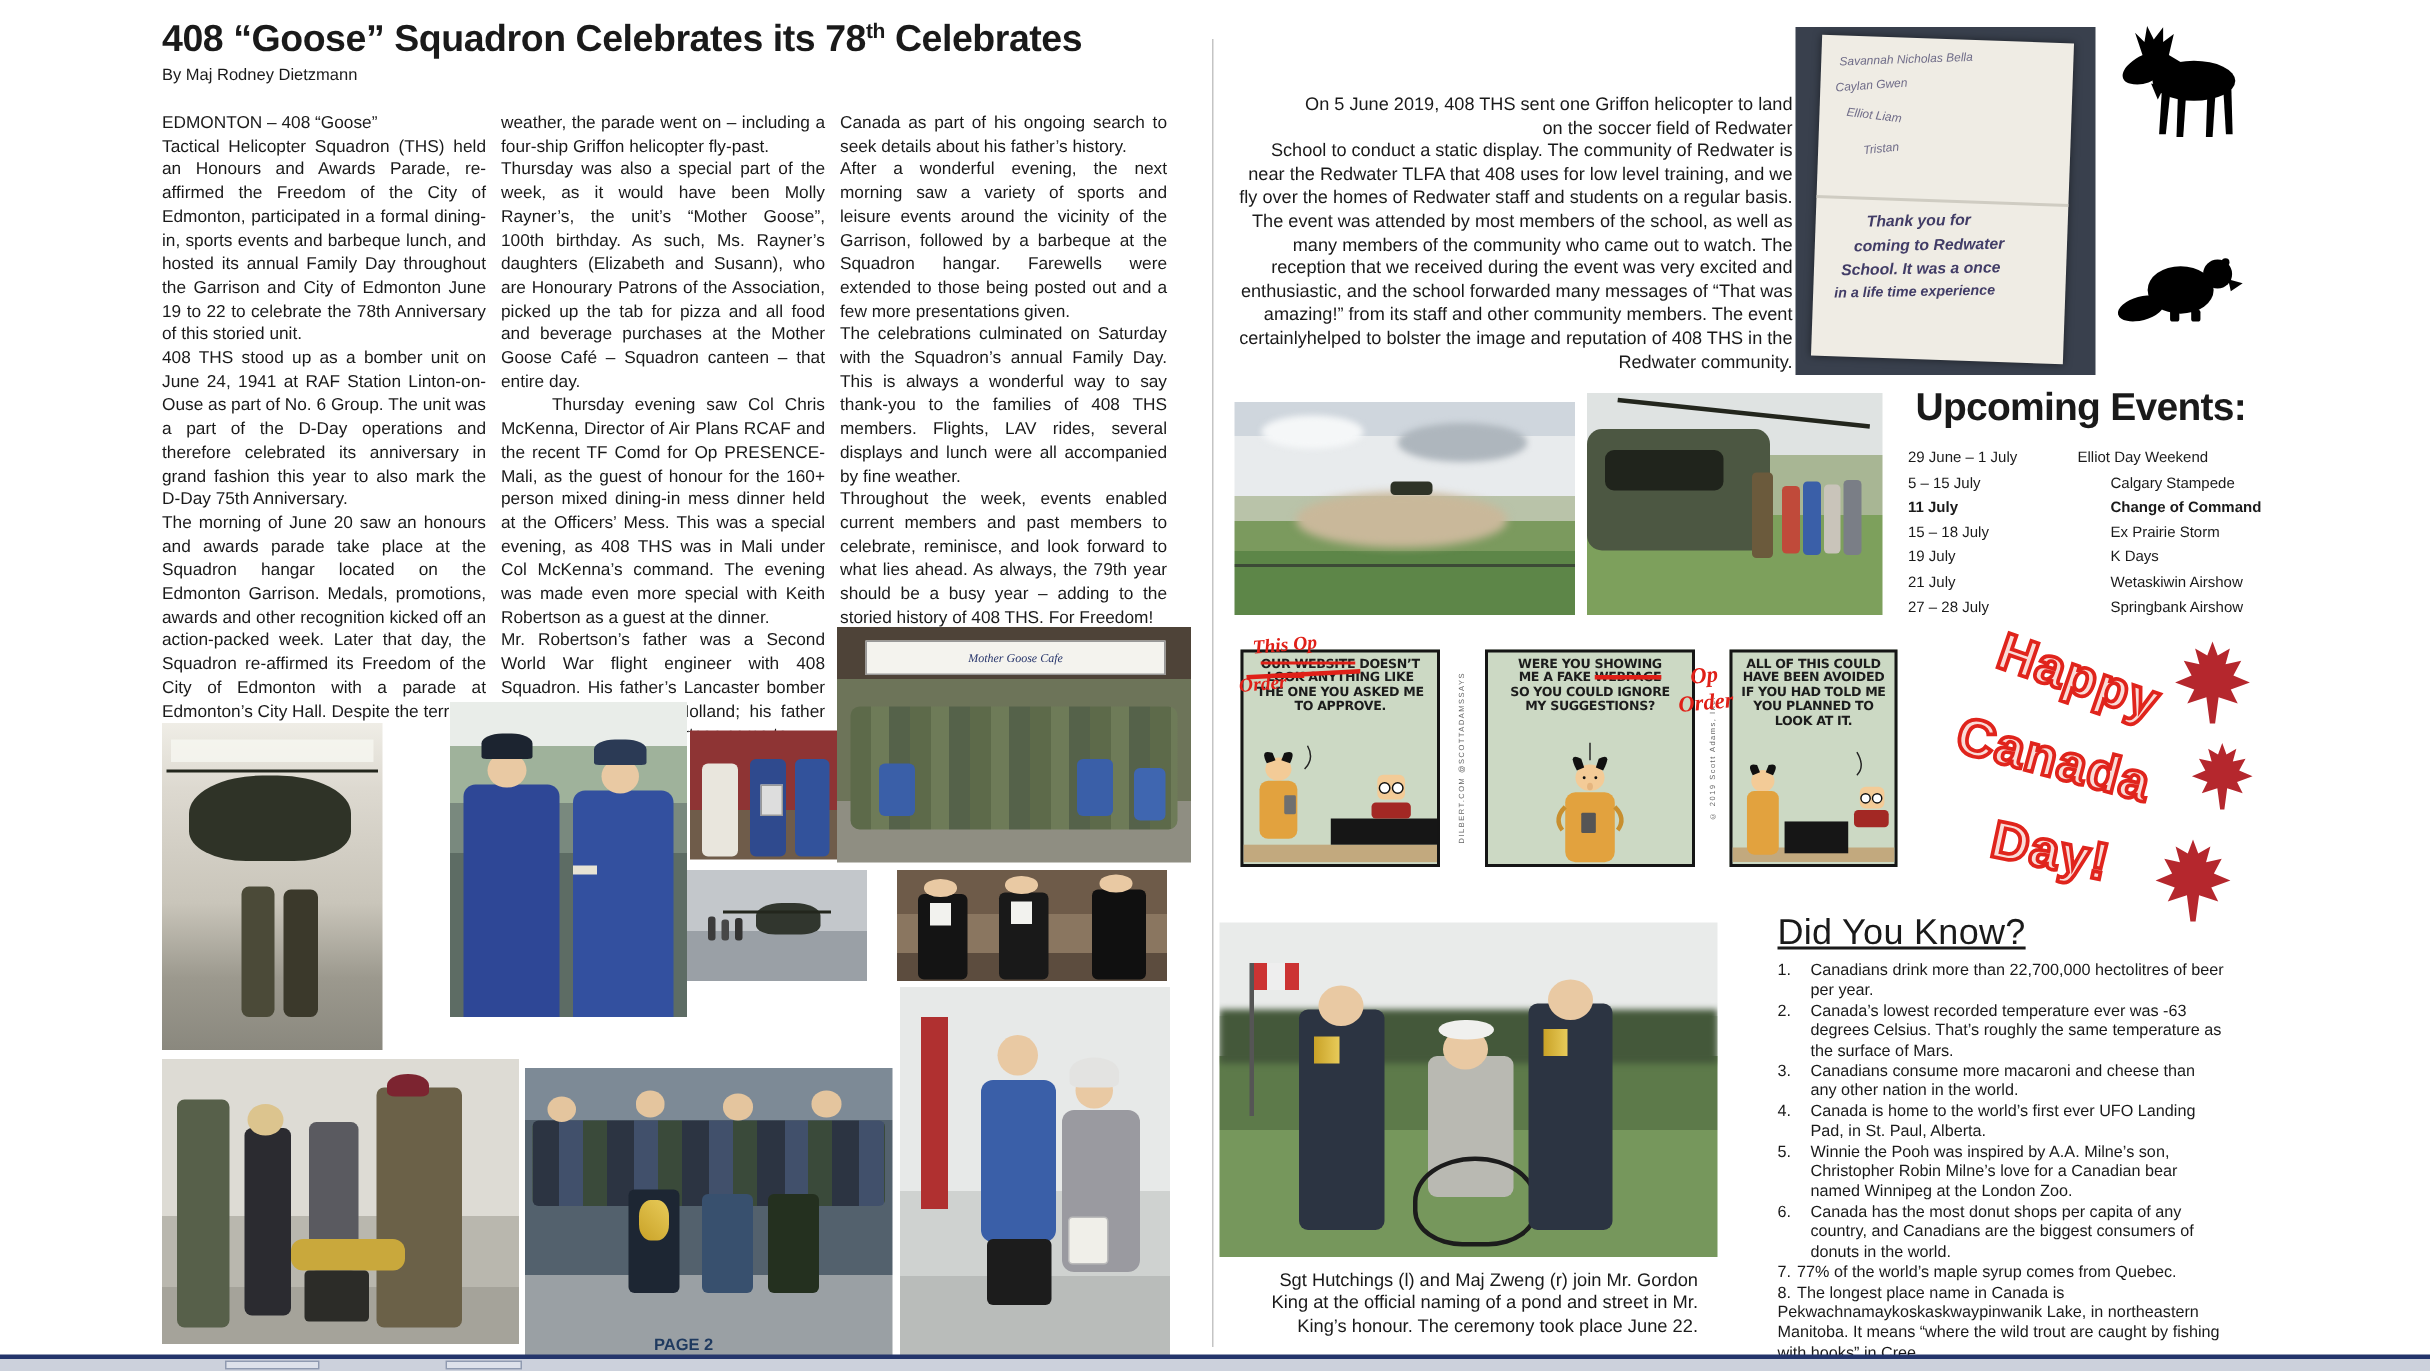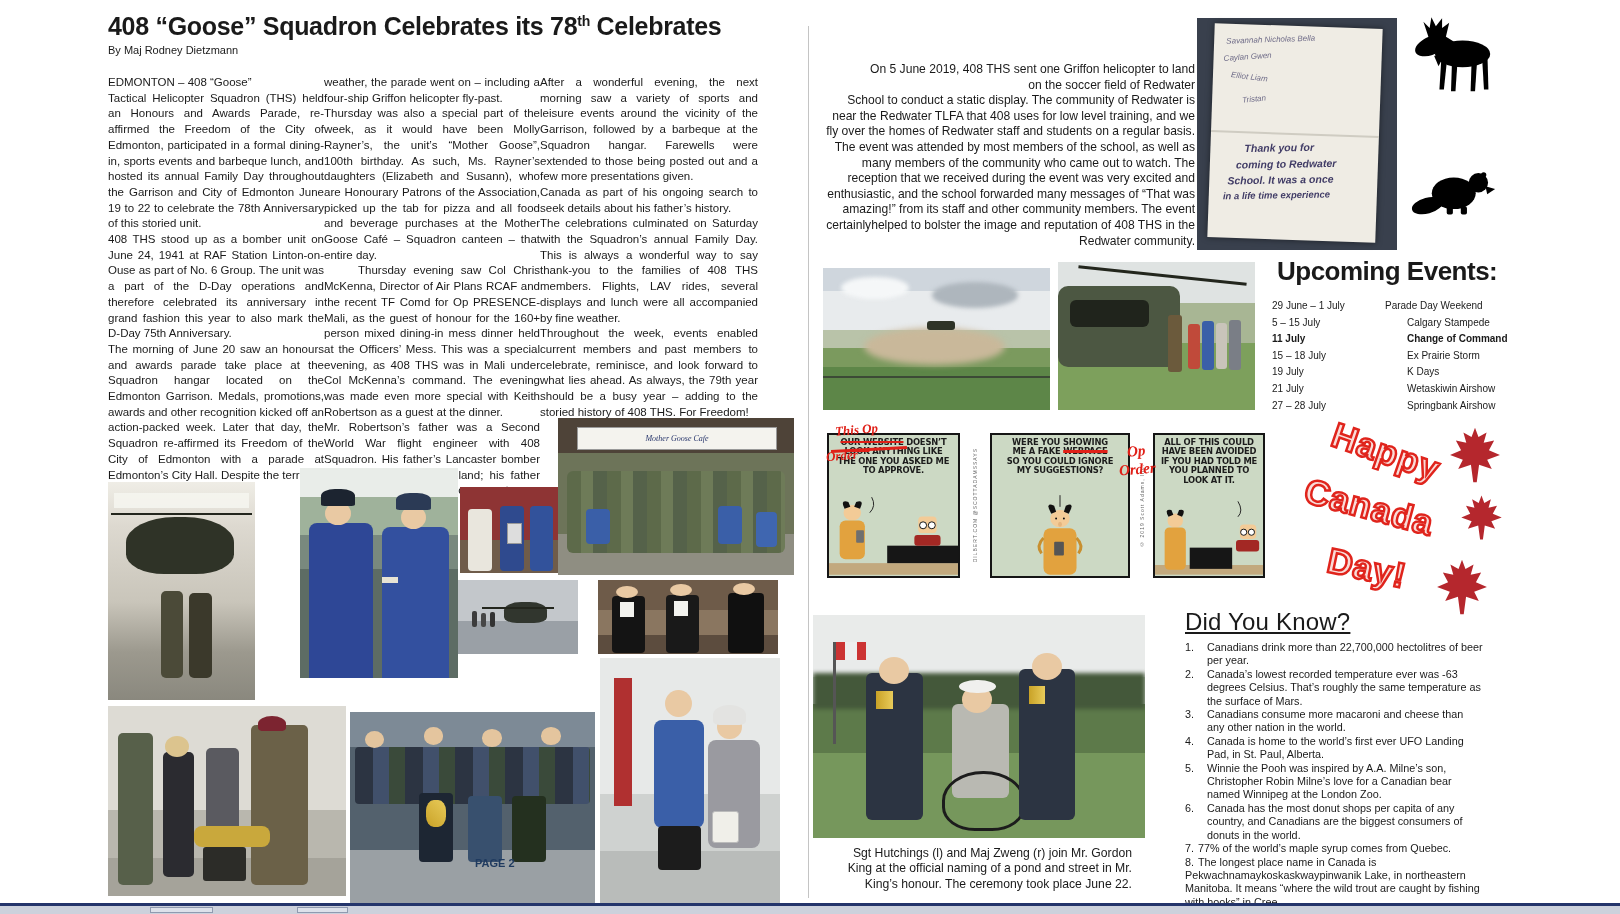--- a/index.html
+++ b/index.html
@@ -8,21 +8,21 @@
   .abs{position:absolute;}
   .shp{position:absolute;display:block;}
   
   .h-left{font-size:25px;font-weight:bold;letter-spacing:-0.3px;}
   .h-left sup{font-size:14px;}
   .byline{font-size:11px;}
   .h-right{font-size:25px;font-weight:bold;letter-spacing:-0.3px;}
   .h-events{font-size:26px;font-weight:bold;letter-spacing:-0.5px;}
   .h-know{font-size:24px;font-weight:400;letter-spacing:0.2px;}
   
-  .cols{display:flex;}
+  .cols{display:flex;gap:10px;}
   .col{width:216px;font-size:11.5px;line-height:15.7px;text-align:justify;}
   .col p{margin:0;}
   .col p.ind{text-indent:34px;}
   .rbody{width:372px;font-size:12.1px;line-height:15.6px;text-align:right;}
   .rbody p{margin:0;}
   .rbody p.ind{text-indent:38px;}
   
   .ev-row{display:flex;font-size:10px;line-height:16.6px;}
   .ev-row.b{font-weight:bold;}
   .ev-date{width:113px;flex:none;}
@@ -81,22 +81,22 @@
       <p>408 THS stood up as a bomber unit on June 24, 1941 at RAF Station Linton-on-Ouse as part of No. 6 Group. The unit was a part of the D-Day operations and therefore celebrated its anniversary in grand fashion this year to also mark the D-Day 75th Anniversary.</p>
       <p>The morning of June 20 saw an honours and awards parade take place at the Squadron hangar located on the Edmonton Garrison. Medals, promotions, awards and other recognition kicked off an action-packed week. Later that day, the Squadron re-affirmed its Freedom of the City of Edmonton with a parade at Edmonton’s City Hall. Despite the terrible</p>
     </div>
     <div class="col">
       <p>weather, the parade went on – including a four-ship Griffon helicopter fly-past.</p>
       <p>Thursday was also a special part of the week, as it would have been Molly Rayner’s, the unit’s “Mother Goose”, 100th birthday. As such, Ms. Rayner’s daughters (Elizabeth and Susann), who are Honourary Patrons of the Association, picked up the tab for pizza and all food and beverage purchases at the Mother Goose Café – Squadron canteen – that entire day.</p>
       <p class="ind">Thursday evening saw Col Chris McKenna, Director of Air Plans RCAF and the recent TF Comd for Op PRESENCE-Mali, as the guest of honour for the 160+ person mixed dining-in mess dinner held at the Officers’ Mess. This was a special evening, as 408 THS was in Mali under Col McKenna’s command. The evening was made even more special with Keith Robertson as a guest at the dinner.</p>
       <p>Mr. Robertson’s father was a Second World War flight engineer with 408 Squadron. His father’s Lancaster bomber was shot down over Holland; his father survived; and, Mr. Robertson came to</p>
     </div>
     <div class="col" style="width:218px;">
+      <p>Canada as part of his ongoing search to seek details about his father’s history.</p>
       <p>After a wonderful evening, the next morning saw a variety of sports and leisure events around the vicinity of the Garrison, followed by a barbeque at the Squadron hangar. Farewells were extended to those being posted out and a few more presentations given.</p>
-      <p>Canada as part of his ongoing search to seek details about his father’s history.</p>
       <p>The celebrations culminated on Saturday with the Squadron’s annual Family Day. This is always a wonderful way to say thank-you to the families of 408 THS members. Flights, LAV rides, several displays and lunch were all accompanied by fine weather.</p>
       <p>Throughout the week, events enabled current members and past members to celebrate, reminisce, and look forward to what lies ahead. As always, the 79th year should be a busy year – adding to the storied history of 408 THS. For Freedom!</p>
     </div>
   </div>
 
   <div class="photo" style="left:108px;top:482px;width:147px;height:218px;background:linear-gradient(180deg,#efede6 0%,#ddd9d0 20%,#c9c5ba 55%,#9c998e 78%,#8a887e 100%);">
     <span class="shp" style="left:4%;top:5%;width:92%;height:7%;background:#f6f6f0;opacity:.85;"></span>
     <span class="shp" style="left:12%;top:16%;width:74%;height:26%;background:#2f3327;border-radius:45% 45% 35% 35%;"></span>
     <span class="shp" style="left:2%;top:14%;width:96%;height:2px;background:#23261d;"></span>
     <span class="shp" style="left:36%;top:50%;width:15%;height:40%;background:#4b4a38;border-radius:5px;"></span>
@@ -176,21 +176,21 @@
     <span class="shp" style="left:8%;top:8%;width:10%;height:52%;background:#b03030;"></span>
     <span class="shp" style="left:30%;top:25%;width:28%;height:44%;background:#3a5fa8;border-radius:8px;"></span>
     <span class="shp" style="left:36%;top:13%;width:15%;height:11%;background:#e9c9a3;border-radius:50%;"></span>
     <span class="shp" style="left:32%;top:68%;width:24%;height:18%;background:#1c1c1c;border-radius:4px;"></span>
     <span class="shp" style="left:60%;top:33%;width:29%;height:44%;background:#9a9aa0;border-radius:8px;"></span>
     <span class="shp" style="left:65%;top:23%;width:14%;height:10%;background:#e9c9a3;border-radius:50%;"></span>
     <span class="shp" style="left:63%;top:19%;width:18%;height:8%;background:#e3e3e1;border-radius:50% 50% 20% 20%;"></span>
     <span class="shp" style="left:62%;top:62%;width:14%;height:12%;background:#f0efe9;border:1px solid #bbb;border-radius:3px;"></span>
   </div>
 
-  <span class="pagelabel" style="left:436px;top:857px;margin-left:39px;">PAGE 2</span>
+  <span class="pagelabel" style="left:436px;top:891px;">PAGE 2</span>
 
   <div class="divider" style="left:808px;top:26px;height:872px;"></div>
 
   <div class="abs rbody" style="left:823px;top:62px;">
     <p class="ind">On 5 June 2019, 408 THS sent one Griffon helicopter to land on the soccer field of Redwater</p>
     <p>School to conduct a static display. The community of Redwater is near the Redwater TLFA that 408 uses for low level training, and we fly over the homes of Redwater staff and students on a regular basis. The event was attended by most members of the school, as well as many members of the community who came out to watch. The reception that we received during the event was very excited and enthusiastic, and the school forwarded many messages of “That was amazing!” from its staff and other community members. The event certainlyhelped to bolster the image and reputation of 408 THS in the Redwater community.</p>
   </div>
 
   <div class="card-bg" style="left:1197px;top:18px;width:200px;height:232px;">
     <div class="card" style="left:14px;top:8px;width:168px;height:214px;">
@@ -227,21 +227,21 @@
       <path d="M88 34 L99 37 L90 43 Z"></path>
       <rect x="44" y="57" width="7" height="9" rx="2"></rect>
       <rect x="60" y="57" width="7" height="9" rx="2"></rect>
     </g>
   </svg>
 
   <div class="abs h-events" style="left:1277px;top:256px;">Upcoming Events:</div>
   <div class="abs" style="left:1272px;top:298px;width:330px;">
     <div class="ev-row">
         <span class="ev-date">29 June – 1 July</span>
-        <span class="ev-name first">Parade Day Weekend</span>
+        <span class="ev-name first">Elliot Day Weekend</span>
       </div>
     <div class="ev-row">
         <span class="ev-date">5 – 15 July</span>
         <span class="ev-name">Calgary Stampede</span>
       </div>
     <div class="ev-row b">
         <span class="ev-date">11 July</span>
         <span class="ev-name">Change of Command</span>
       </div>
     <div class="ev-row">

